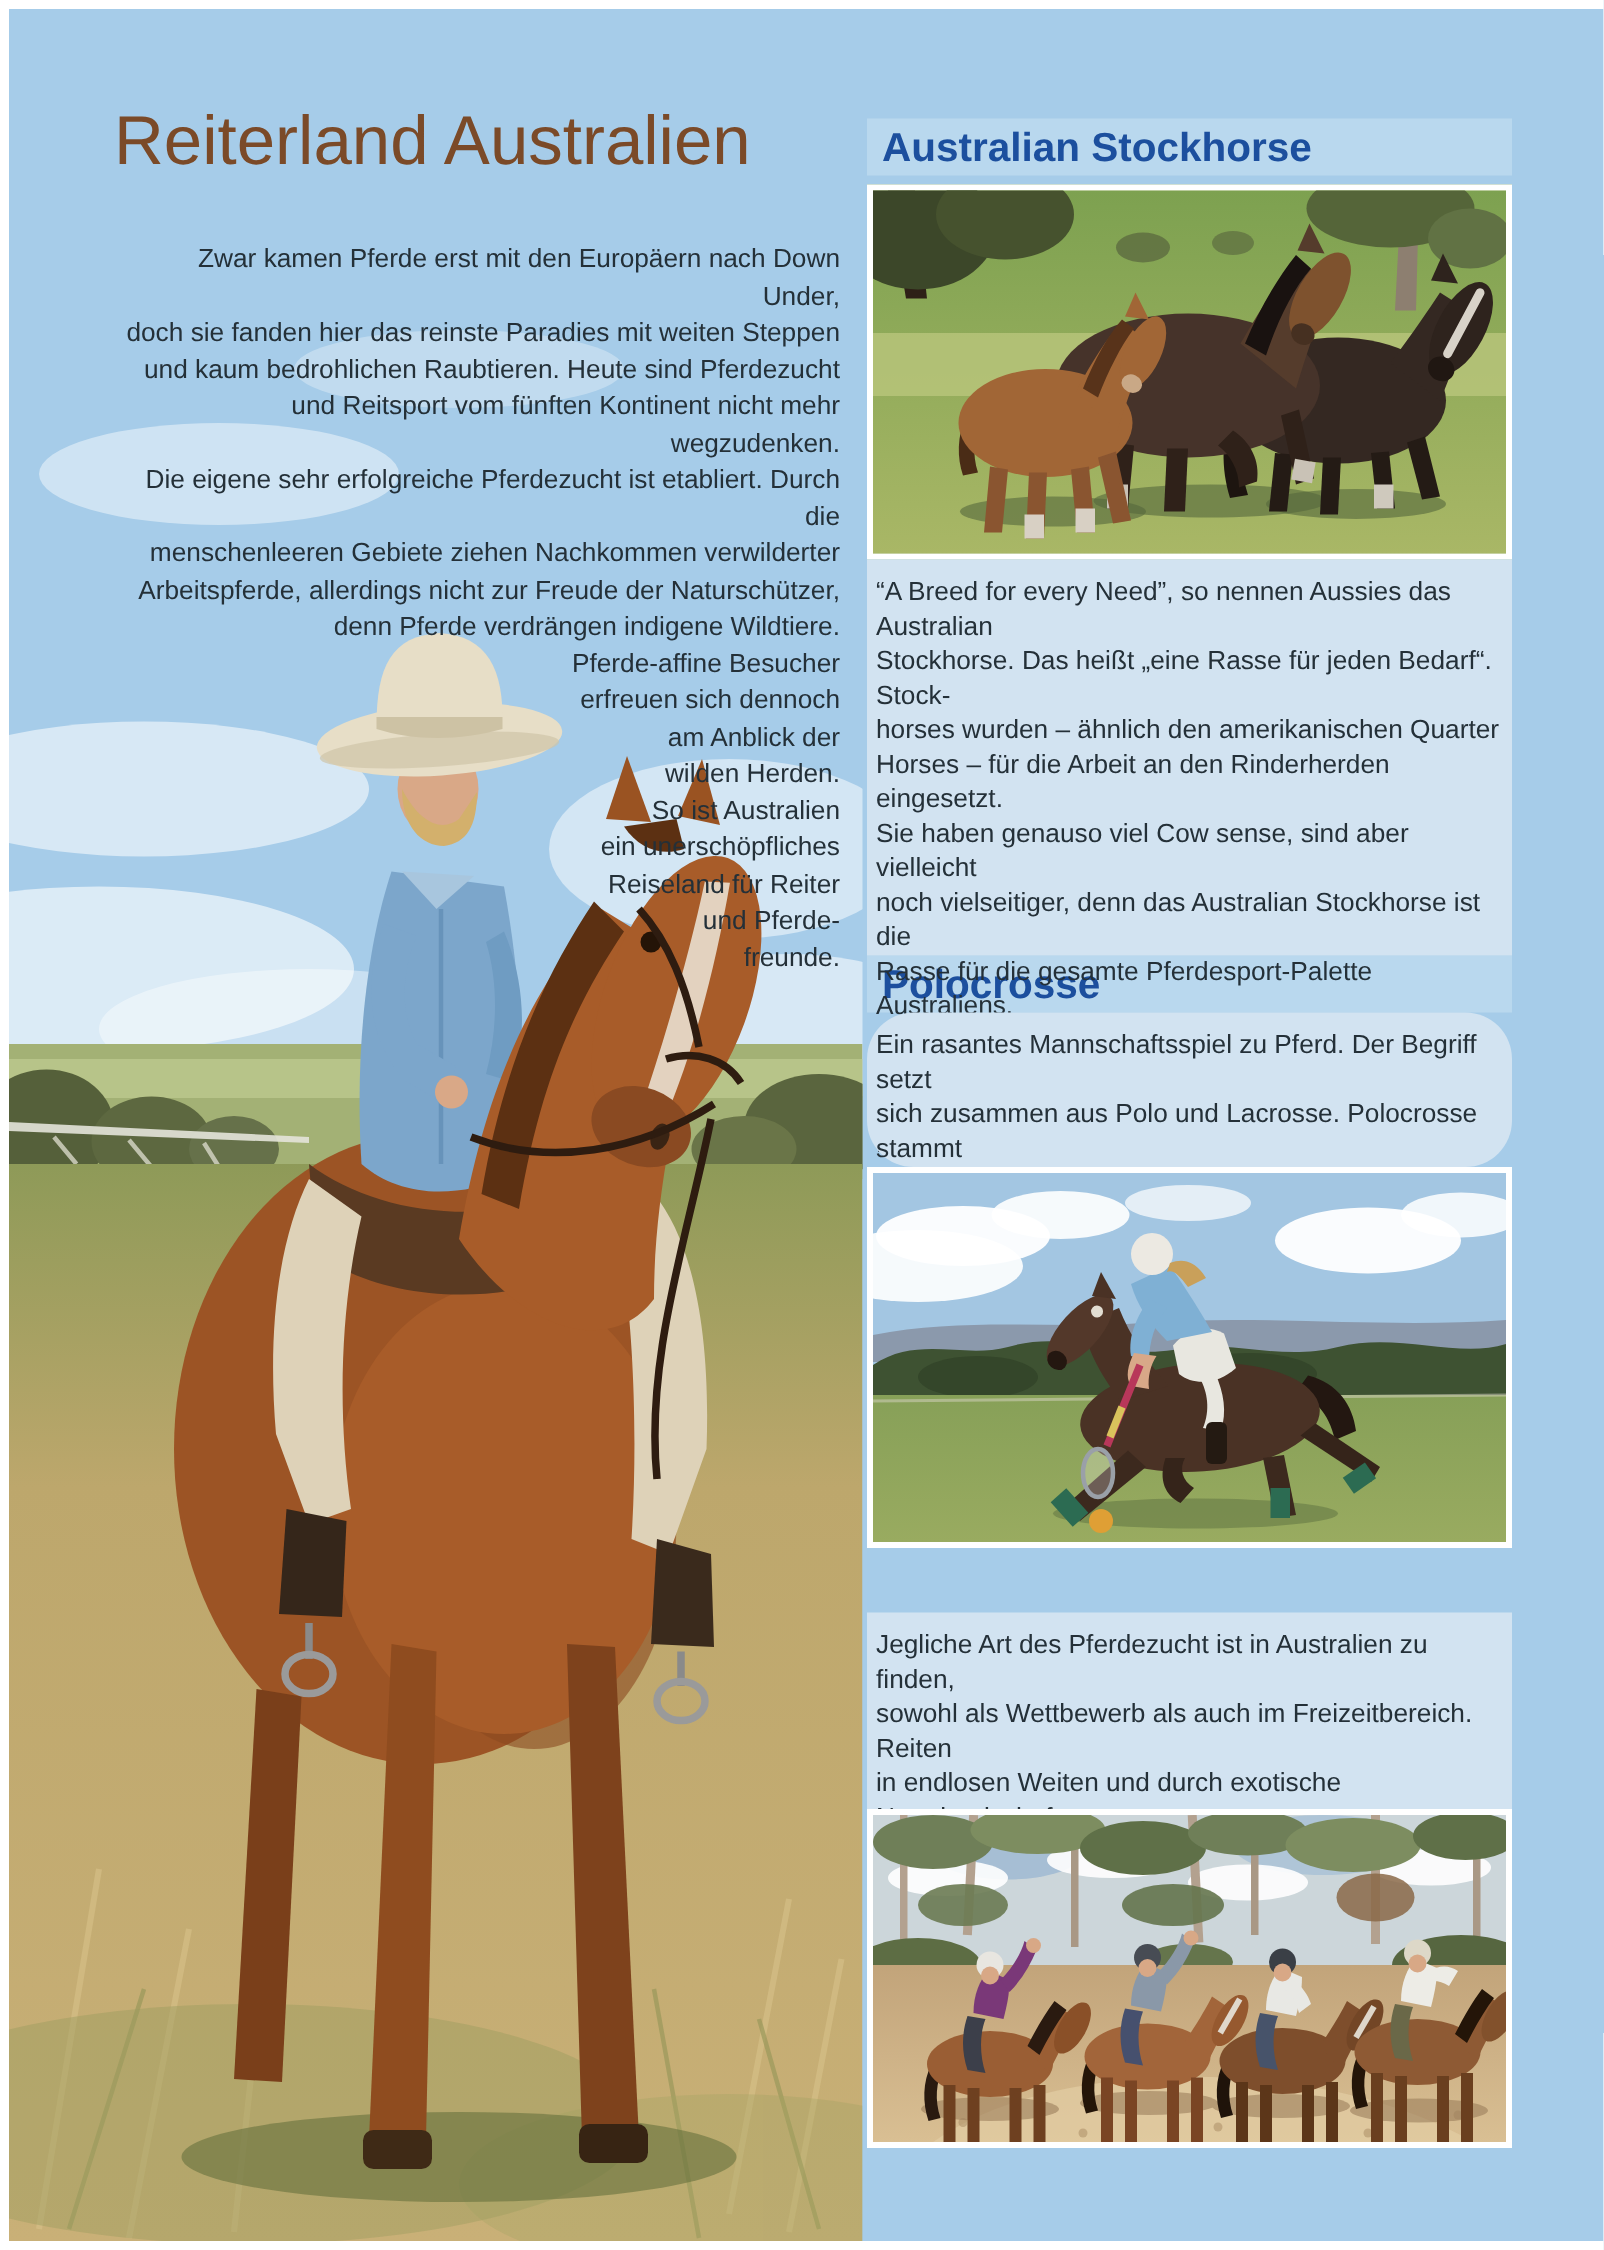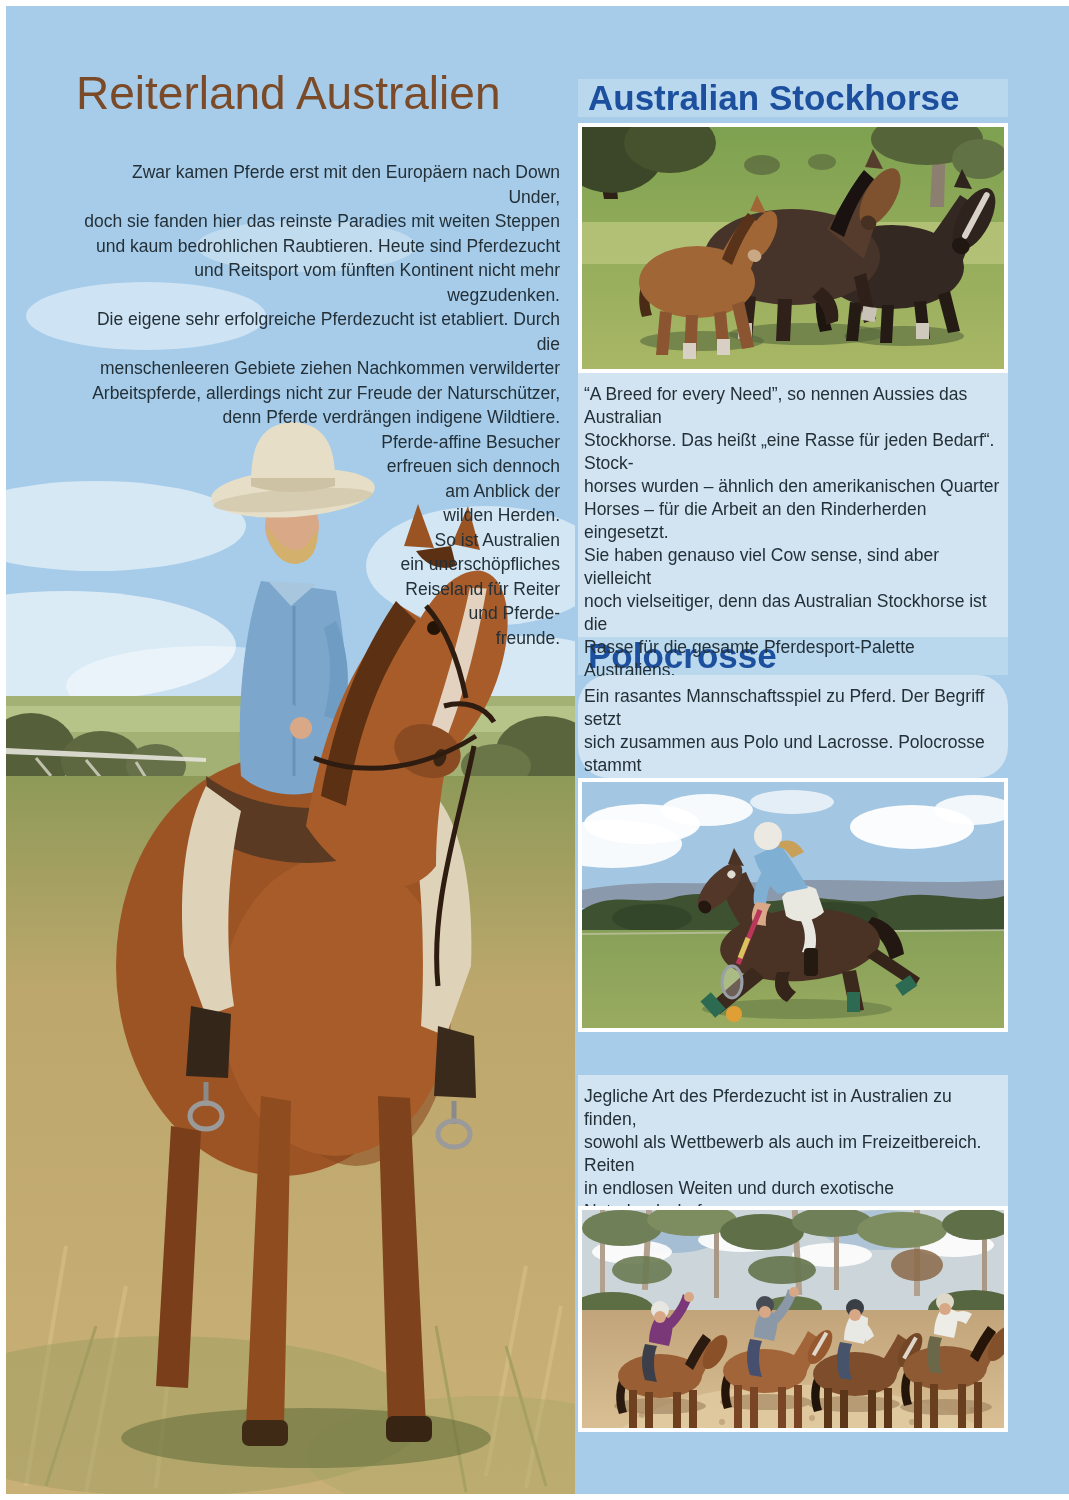--- a/index.html
+++ b/index.html
@@ -2,21 +2,21 @@
 <html style="--page_bg: #a6cce9; --bar_bg: #b9d8ee; --bar_text: #1c4f9e; --panel_bg: #d2e3f1; --title: #7b4a28; --body: #243038;"><head>
 <meta charset="utf-8">
 <style>
   html,body{margin:0;padding:0;background:#ffffff;}
   .canvas{position:relative;width:1069px;height:1500px;background:#ffffff;font-family:"Liberation Sans",sans-serif;overflow:hidden;}
   .page{position:absolute;left:6px;top:6px;width:1057px;height:1488px;background:var(--page_bg,#a6cce9);overflow:hidden;padding-left:28px;}
   .abs{position:absolute;}
   .left-scene{left:0;top:0;width:569px;height:1488px;display:block;}
   .title{left:70px;top:60px;margin:0;font-size:46px;font-weight:400;color:var(--title,#7b4a28);letter-spacing:0px;white-space:nowrap;}
   .intro{left:72px;top:154px;width:482px;margin:0;font-size:17.5px;line-height:24.5px;color:var(--body,#243038);white-space:pre-line;text-align:right;}
-  .bar{left:572px;width:430px;height:38px;background:var(--bar_bg,#b9d8ee);color:var(--bar_text,#1c4f9e);font-weight:bold;font-size:35px;line-height:38px;padding-left:10px;box-sizing:border-box;}
+  .bar{left:572px;width:430px;height:38px;background:var(--bar_bg,#b9d8ee);color:var(--bar_text,#1c4f9e);font-weight:bold;font-size:27px;line-height:38px;padding-left:10px;box-sizing:border-box;}
   .bar1{top:73px;} .bar2{top:631px;} .bar3{top:1031px;}
   .panel{left:572px;width:430px;background:var(--panel_bg,#d2e3f1);box-sizing:border-box;}
   .panel1{top:367px;height:264px;} .panel2{top:669px;height:103px;border-radius:31px;} .panel3{top:1069px;height:131px;}
   .coltext{margin:0;padding:10px 4px 0 6px;font-size:17.5px;line-height:23px;color:var(--body,#243038);white-space:pre-line;}
   .photo{left:572px;width:430px;border:4px solid #ffffff;box-sizing:border-box;background:#9db36a;}
   .photo svg{display:block;}
   .photo1{top:117px;height:250px;} .photo2{top:772px;height:254px;} .photo3{top:1200px;height:226px;}
 </style>
 </head>
 <body>

